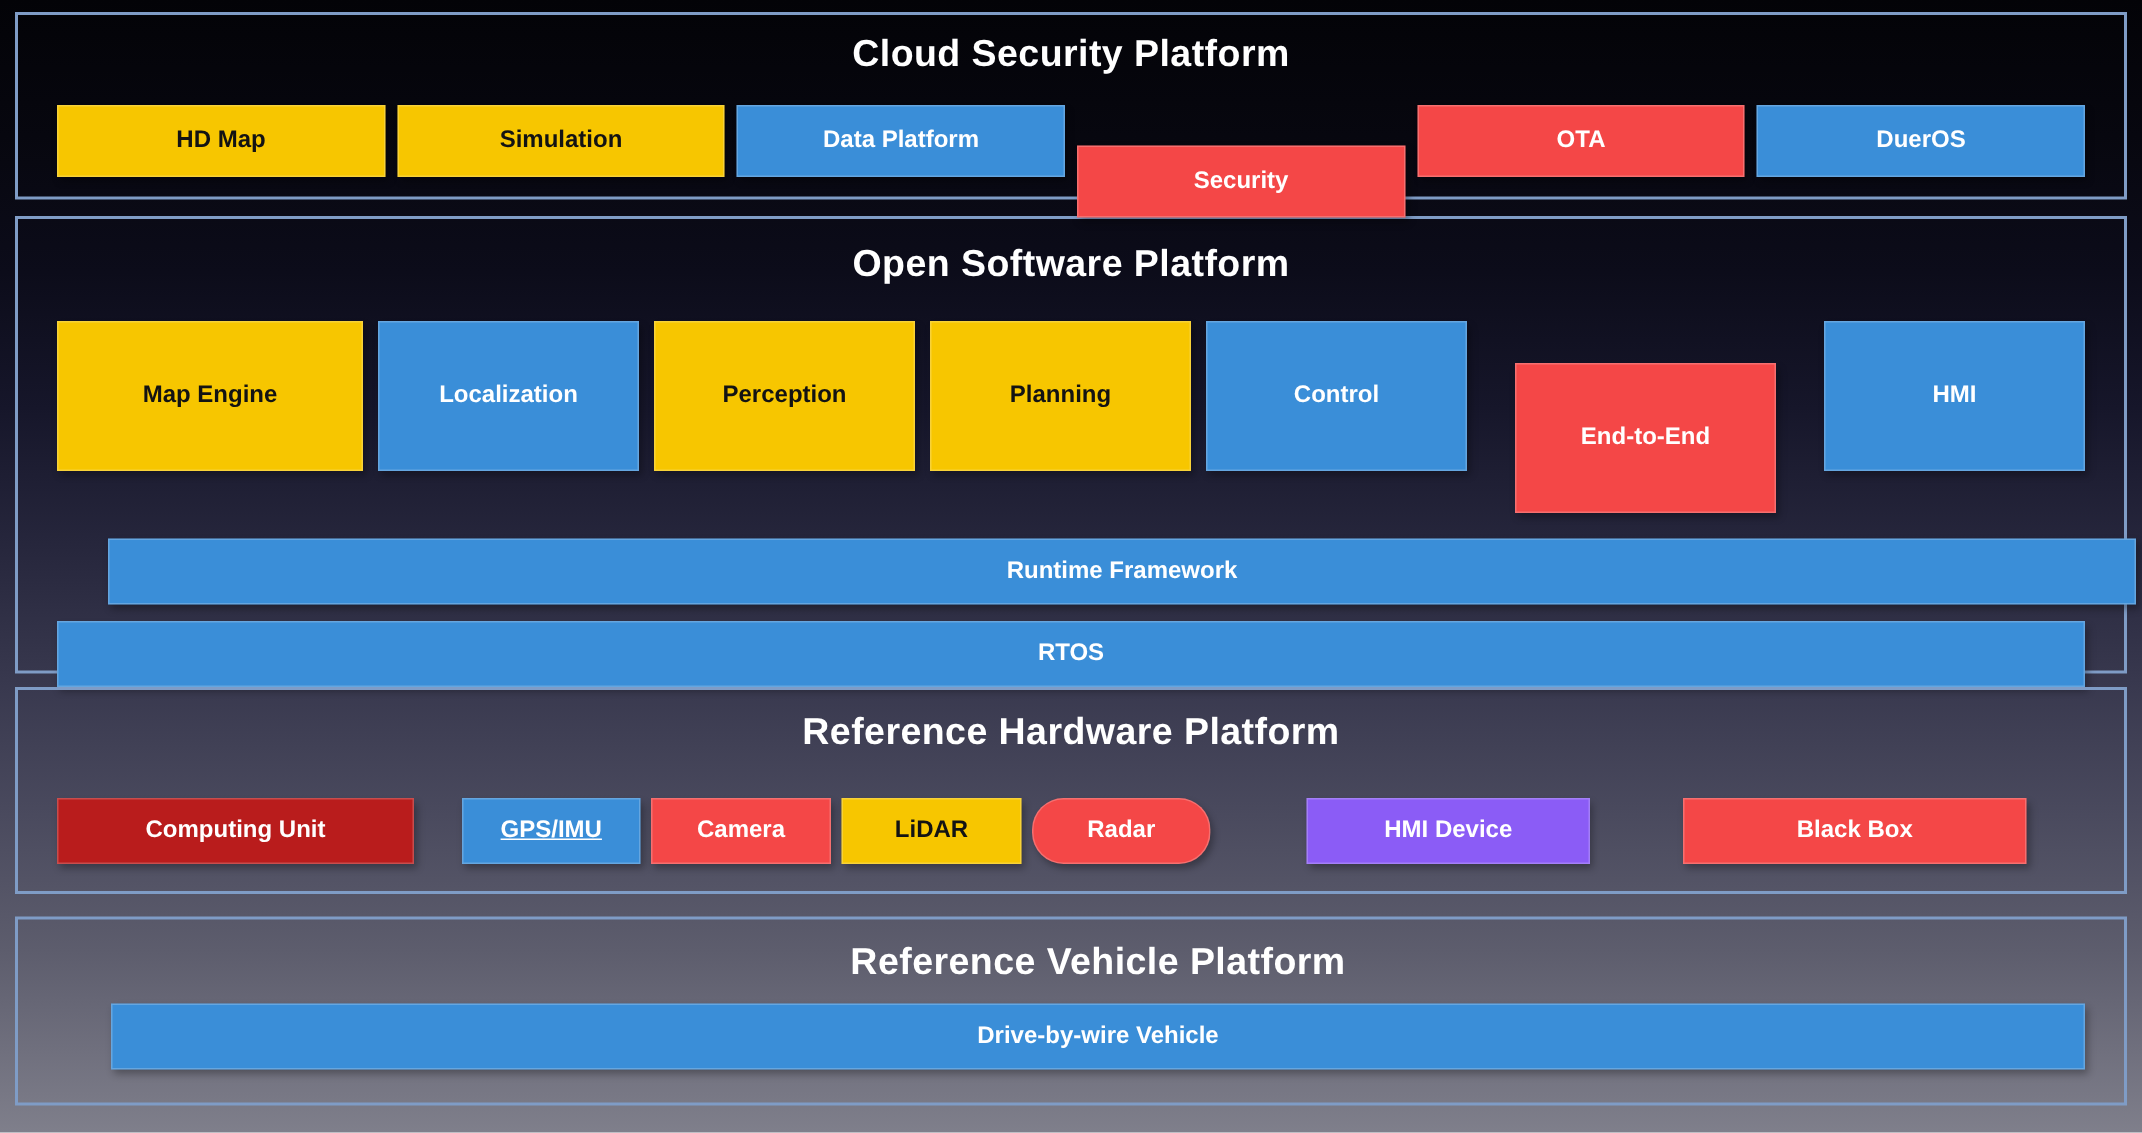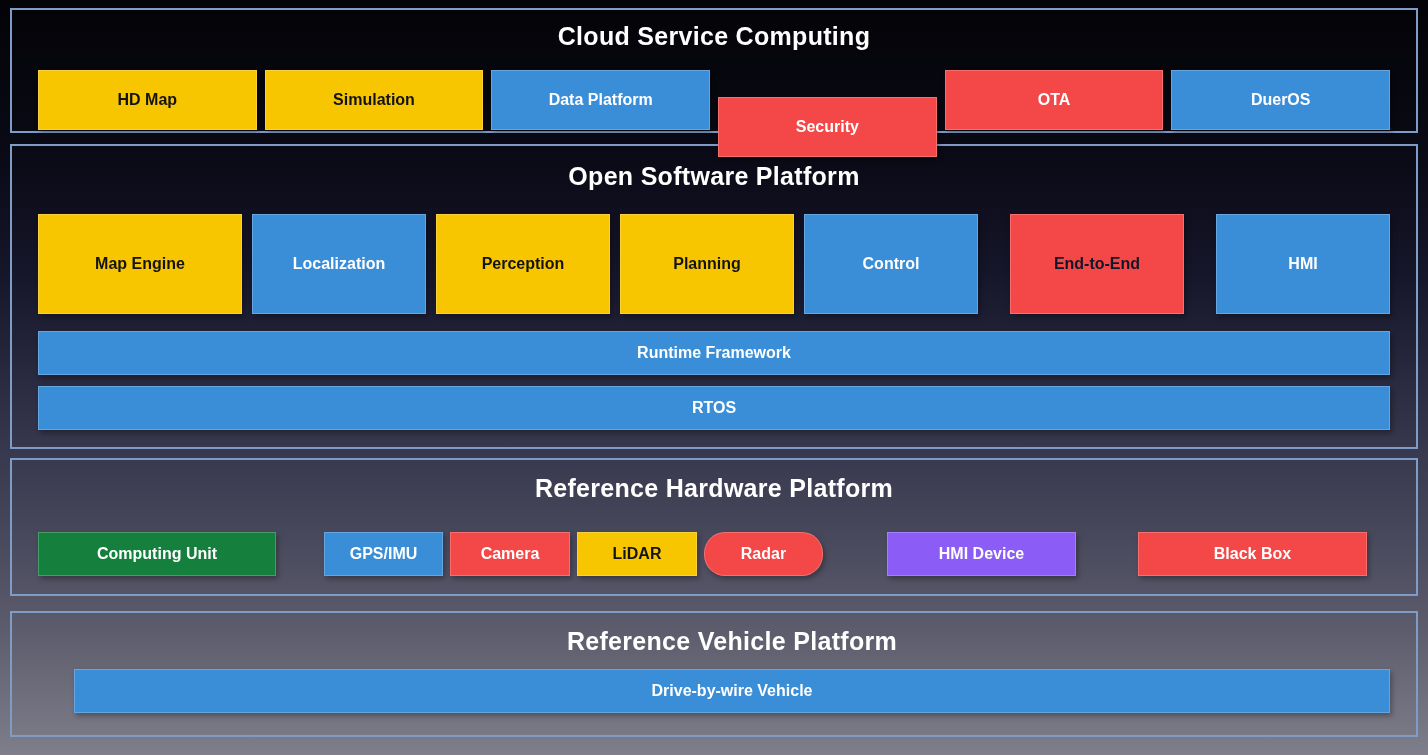--- a/index.html
+++ b/index.html
@@ -43,93 +43,93 @@
     box-sizing: border-box;
     display: flex; align-items: center; justify-content: center;
     font-weight: bold; font-size: 16px;
     border: 1px solid rgba(255, 255, 255, 0.22);
     box-shadow: 2px 3px 5px rgba(0, 0, 0, 0.3);
     text-align: center;
   }
 
   
   .row-cloud { margin-top: 19px; gap: 8px; }
-  .row-cloud .box { flex: 1 1 0; height: 60px; }
+  .row-cloud .box { flex: 1 1 0; height: 48px; }
 
   
   .row-modules { margin-top: 23px; }
   .row-modules .box { width: 174px; height: 100px; }
   .row-modules .box + .box { margin-left: 10px; }
   .row-modules .box.wide { width: 204px; }
   .row-modules .box.gap-left { margin-left: 32px; }
 
   
   .bar-wrap { padding: 0 26px; }
   .bar {
     box-sizing: border-box;
     height: 44px; width: 100%;
     display: flex; align-items: center; justify-content: center;
     font-weight: bold; font-size: 16px;
     border: 1px solid rgba(255, 255, 255, 0.22);
     box-shadow: 2px 3px 5px rgba(0, 0, 0, 0.3);
   }
-  .bar-runtime { margin-top: 17px; }
+  .bar-runtime { margin-top: 17px; margin-left: 34px; }
   .bar-rtos    { margin-top: 11px; }
 
   
   .row-hardware { margin-top: 29px; }
   .row-hardware .box { height: 44px; }
   .hw-computing  { width: 238px; }
-  .hw-gps        { width: 119px; margin-left: 48px; }
+  .hw-gps        { width: 119px; margin-left: 32px; text-decoration: underline; }
   .hw-camera     { width: 120px; margin-left: 7px; }
   .hw-lidar      { width: 120px; margin-left: 7px; }
   .hw-radar      { width: 119px; margin-left: 7px; border-radius: 21px; }
   .hw-hmi-device { width: 189px; margin-left: 64px; }
   .hw-black-box  { width: 229px; margin-left: 62px; }
 
   .bar-vehicle { margin-top: 13px; }
 </style>
 </head>
 <body>
 
 <div class="page">
 
   <section class="panel panel-cloud" style="border-color: rgb(127, 156, 198);">
-    <h2 class="panel-title" style="color: rgb(255, 255, 255);">Cloud Service Computing</h2>
+    <h2 class="panel-title" style="color: rgb(255, 255, 255);">Cloud Security Platform</h2>
     <div class="row row-cloud">
       <div class="box" style="background: rgb(247, 198, 0); color: rgb(19, 19, 19);">HD Map</div>
       <div class="box" style="background: rgb(247, 198, 0); color: rgb(19, 19, 19);">Simulation</div>
       <div class="box" style="background: rgb(58, 142, 216); color: rgb(255, 255, 255);">Data Platform</div>
       <div class="box" style="background: rgb(244, 71, 71); color: rgb(255, 255, 255); margin-top: 27px;">Security</div>
       <div class="box" style="background: rgb(244, 71, 71); color: rgb(255, 255, 255);">OTA</div>
       <div class="box" style="background: rgb(58, 142, 216); color: rgb(255, 255, 255);">DuerOS</div>
     </div>
   </section>
 
   <section class="panel panel-software" style="border-color: rgb(127, 156, 198);">
     <h2 class="panel-title" style="color: rgb(255, 255, 255);">Open Software Platform</h2>
     <div class="row row-modules">
       <div class="box wide" style="background: rgb(247, 198, 0); color: rgb(19, 19, 19);">Map Engine</div>
       <div class="box" style="background: rgb(58, 142, 216); color: rgb(255, 255, 255);">Localization</div>
       <div class="box" style="background: rgb(247, 198, 0); color: rgb(19, 19, 19);">Perception</div>
       <div class="box" style="background: rgb(247, 198, 0); color: rgb(19, 19, 19);">Planning</div>
       <div class="box" style="background: rgb(58, 142, 216); color: rgb(255, 255, 255);">Control</div>
-      <div class="box gap-left" style="background: rgb(244, 71, 71); color: #0f172a;">End-to-End</div>
+      <div class="box gap-left" style="background: rgb(244, 71, 71); color: #ffffff; margin-top: 28px;">End-to-End</div>
       <div class="box gap-left" style="background: rgb(58, 142, 216); color: rgb(255, 255, 255);">HMI</div>
     </div>
     <div class="bar-wrap">
       <div class="bar bar-runtime" style="background: rgb(58, 142, 216); color: rgb(255, 255, 255);">Runtime Framework</div>
       <div class="bar bar-rtos" style="background: rgb(58, 142, 216); color: rgb(255, 255, 255);">RTOS</div>
     </div>
   </section>
 
   <section class="panel panel-hardware" style="border-color: rgb(127, 156, 198);">
     <h2 class="panel-title" style="color: rgb(255, 255, 255);">Reference Hardware Platform</h2>
     <div class="row row-hardware">
-      <div class="box hw-computing" style="background: #15803d; color: rgb(255, 255, 255);">Computing Unit</div>
+      <div class="box hw-computing" style="background: #b91c1c; color: rgb(255, 255, 255);">Computing Unit</div>
       <div class="box hw-gps" style="background: rgb(58, 142, 216); color: rgb(255, 255, 255);">GPS/IMU</div>
       <div class="box hw-camera" style="background: rgb(244, 71, 71); color: rgb(255, 255, 255);">Camera</div>
       <div class="box hw-lidar" style="background: rgb(247, 198, 0); color: rgb(19, 19, 19);">LiDAR</div>
       <div class="box hw-radar" style="background: rgb(244, 71, 71); color: rgb(255, 255, 255);">Radar</div>
       <div class="box hw-hmi-device" style="background: #8b5cf6; color: rgb(255, 255, 255);">HMI Device</div>
       <div class="box hw-black-box" style="background: rgb(244, 71, 71); color: rgb(255, 255, 255);">Black Box</div>
     </div>
   </section>
 
   <section class="panel panel-vehicle" style="border-color: rgb(127, 156, 198); padding-left: 36px;">

